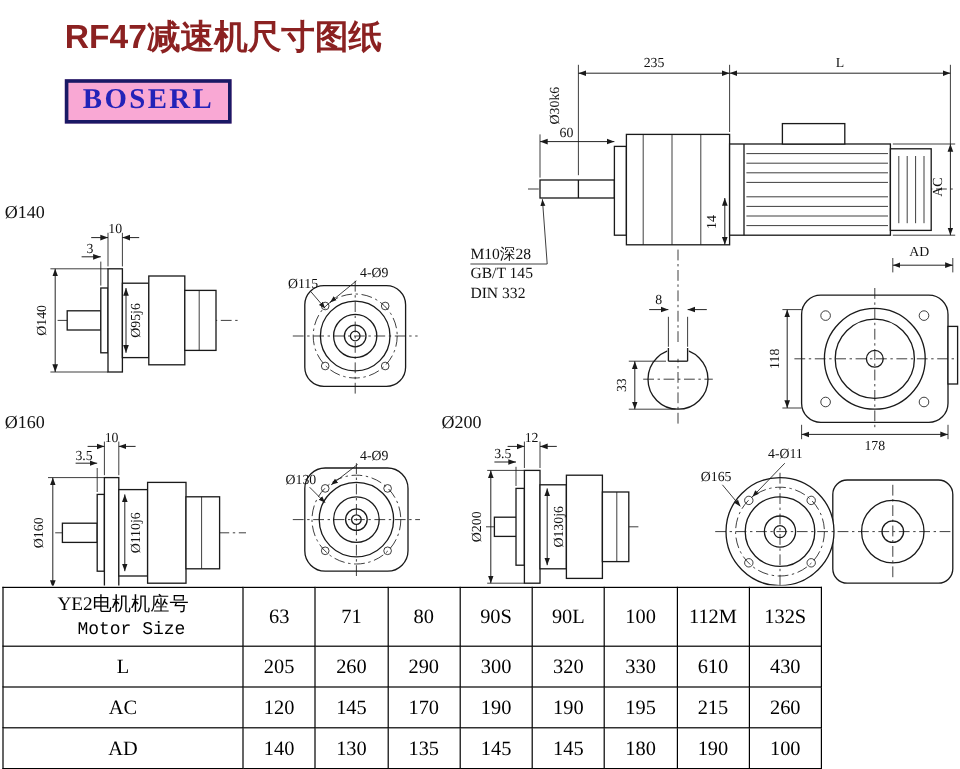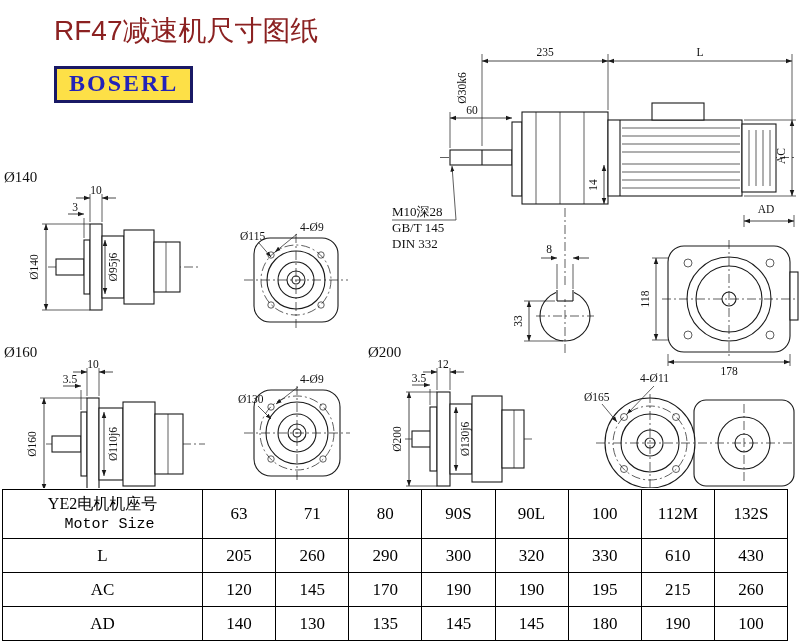--- a/index.html
+++ b/index.html
@@ -1,32 +1,32 @@
 <!DOCTYPE html>
 <html><head>
 <meta charset="utf-8">
 <style>
   html,body{margin:0;padding:0;background:#fff;}
   .page{position:relative;width:800px;height:641px;background:#fff;overflow:hidden;
         font-family:"Liberation Serif",serif;}
-  .title{position:absolute;left:54px;top:12px;font-size:28px;font-weight:normal;
+  .title{position:absolute;left:54px;top:12px;font-size:28px;font-weight:bold;
          color:#8b2121;font-family:"Liberation Sans",sans-serif;white-space:nowrap;}
   .logo{position:absolute;left:54px;top:66px;border:3px solid #191965;color:#2323b8;
         font:bold 24px "Liberation Serif",serif;letter-spacing:2px;padding:1px 12px 3px;
-        background:#fde047;}
+        background:#f9a8d4;}
   svg.drawing{position:absolute;left:0;top:0;}
   .ln{stroke:#1a1a1a;stroke-width:1.1;fill:none;}
   .fw{stroke:#1a1a1a;stroke-width:1.1;fill:#fff;}
   .thin{stroke:#1a1a1a;stroke-width:0.7;fill:none;}
   .dl{stroke:#1a1a1a;stroke-width:0.8;fill:none;}
   .cl{stroke:#1a1a1a;stroke-width:0.7;fill:none;stroke-dasharray:9 3 2 3;}
   .dim{font:11.5px "Liberation Serif",serif;fill:#111;}
   .lbl{font:15px "Liberation Serif",serif;fill:#111;}
   .note{font:13px "Liberation Serif",serif;fill:#111;}
-  table.spec{position:absolute;left:2px;top:489px;width:786px;border-collapse:collapse;
+  table.spec{position:absolute;left:2px;top:489px;width:683px;border-collapse:collapse;
              table-layout:fixed;font-family:"Liberation Serif",serif;}
   table.spec td{border:1px solid #000;text-align:center;font-size:17px;padding:0;color:#000;}
   table.spec tr.hd td{height:48px;}
   table.spec tr.dr td{height:33px;}
   td.lblcell{text-align:left;padding-left:6px;}
   .cn{font-size:16px;line-height:22px;}
   .en{font-family:Liberation Mono, monospace;font-size:15px;line-height:20px;padding-left:14px;}
 </style>
 </head>
 <body>

